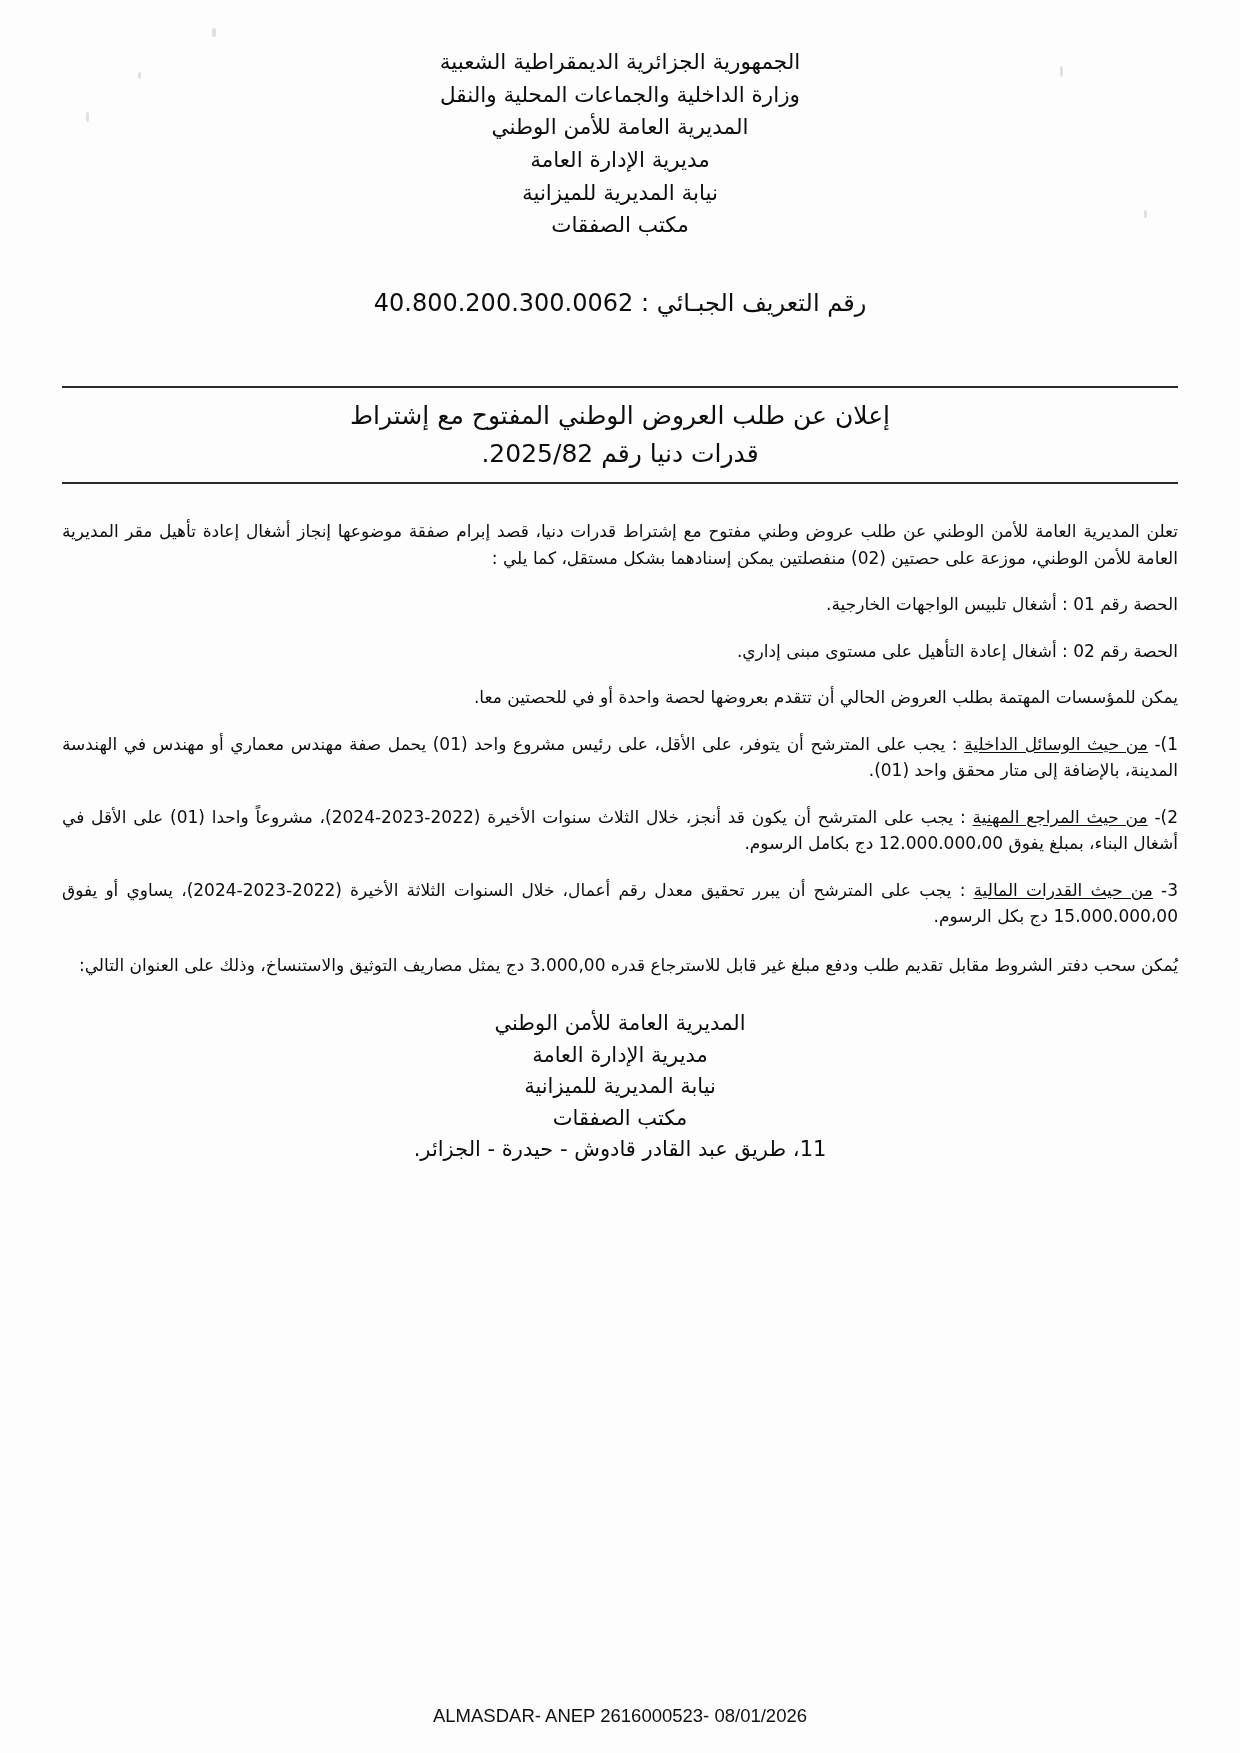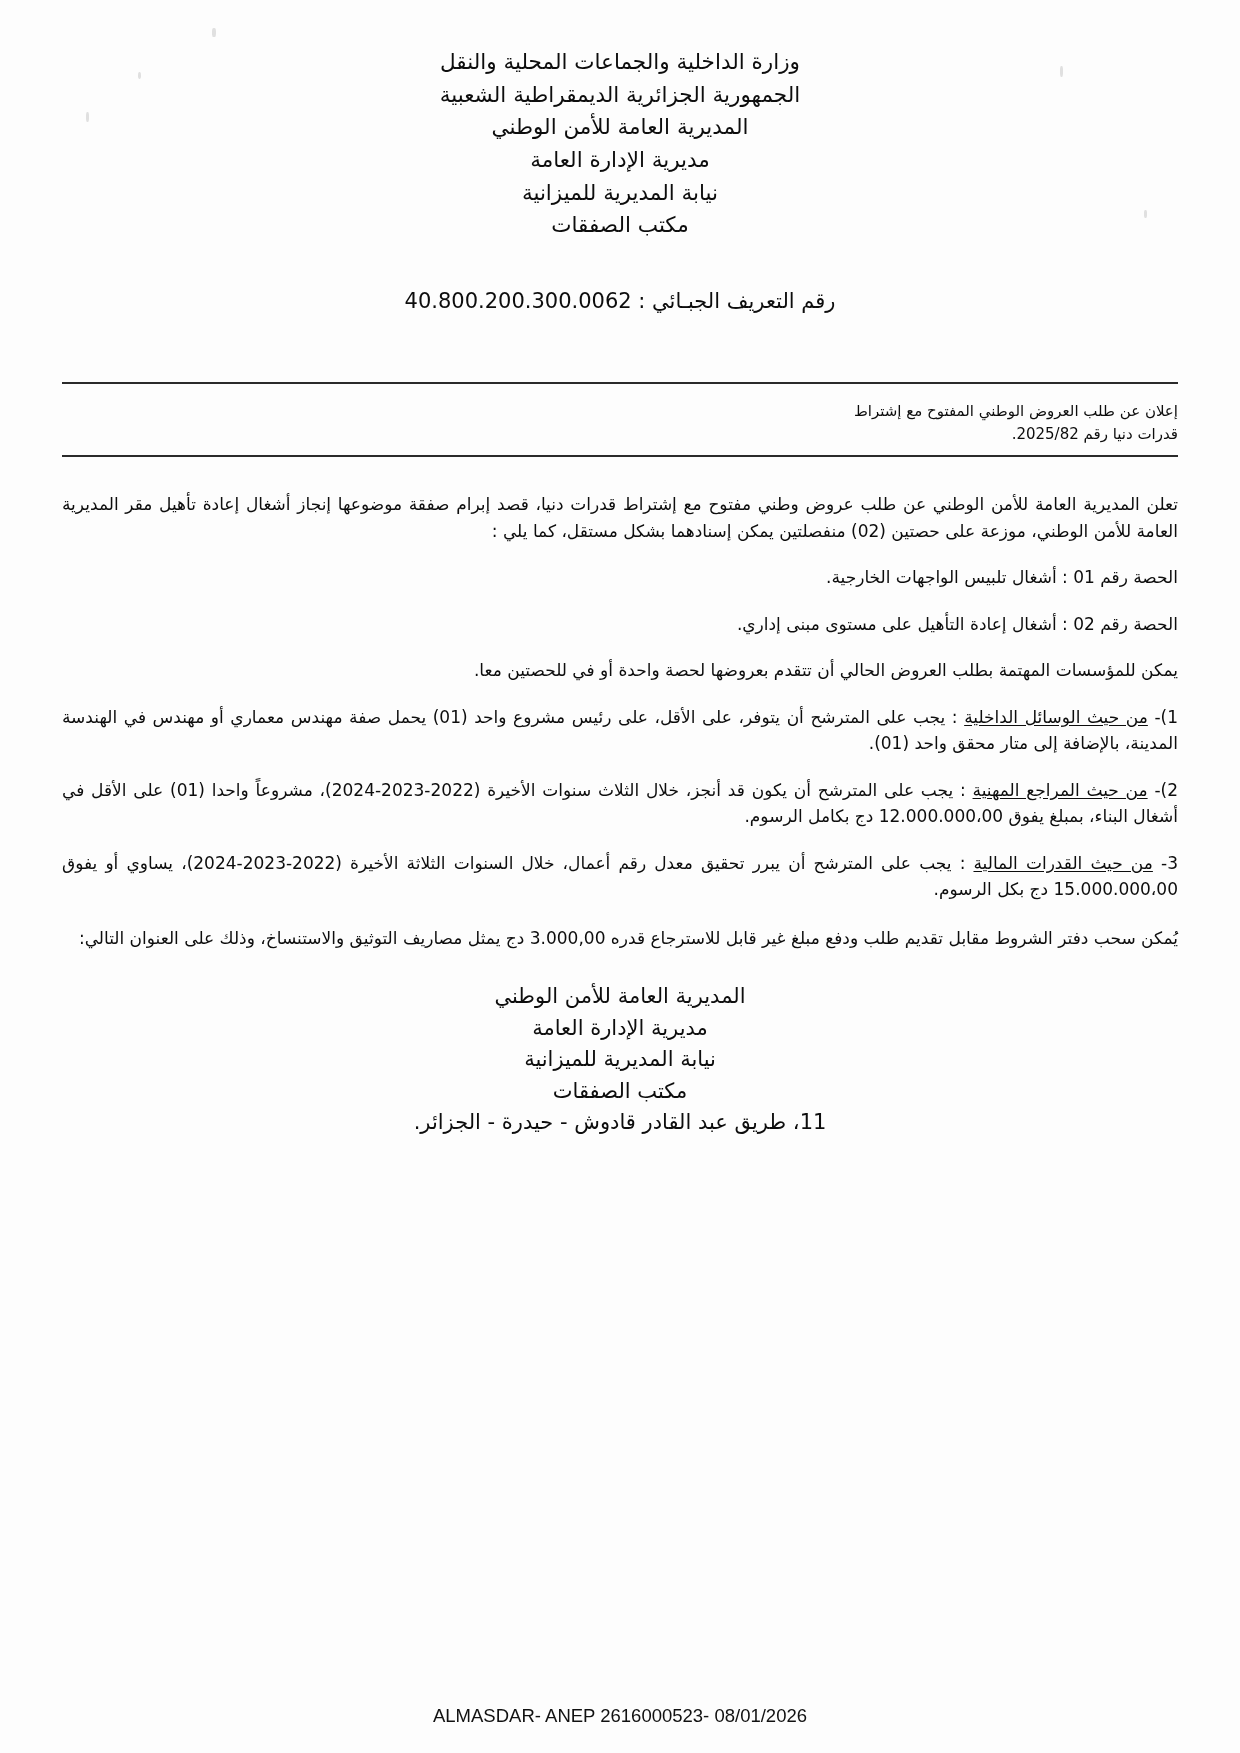--- a/index.html
+++ b/index.html
@@ -39,37 +39,38 @@
     text-align: center;
     font-size: 21.5px;
     line-height: 1.52;
     color: #0d0d0d;
     letter-spacing: 0;
   }
   .org-header div { white-space: nowrap; }
 
   .tax-line {
     text-align: center;
-    font-size: 21px;
+    font-size: 24px;
     margin-top: 47px;
     color: #0d0d0d;
   }
 
   .rule {
     height: 0;
     border-top: 2px solid #2a2a2a;
     margin: 0;
   }
   .rule.top { margin-top: 69px; }
   .rule.bottom { margin-top: 6px; }
 
   .doc-title {
-    font-size: 15px;
+    text-align: center;
+    font-size: 25px;
     line-height: 1.5;
-    padding: 16px 0 4px 0;
+    padding: 9px 0 4px 0;
     color: #0d0d0d;
   }
 
   .body-block { margin-top: 34px; }
 
   p.para {
     font-size: 17px;
     line-height: 1.56;
     text-align: justify;
     text-align-last: right;
@@ -111,22 +112,22 @@
 
   <div class="speck" style="left:212px;top:28px;width:4px;height:9px;"></div>
   <div class="speck" style="left:138px;top:72px;width:3px;height:7px;"></div>
   <div class="speck" style="left:86px;top:112px;width:3px;height:10px;"></div>
   <div class="speck" style="left:1060px;top:66px;width:3px;height:11px;"></div>
   <div class="speck" style="left:1144px;top:210px;width:3px;height:8px;"></div>
 
   <div class="content">
 
     <div class="org-header">
+      <div>الجمهورية الجزائرية الديمقراطية الشعبية</div>
       <div>وزارة الداخلية والجماعات المحلية والنقل</div>
-      <div>الجمهورية الجزائرية الديمقراطية الشعبية</div>
       <div>المديرية العامة للأمن الوطني</div>
       <div>مديرية الإدارة العامة</div>
       <div>نيابة المديرية للميزانية</div>
       <div>مكتب الصفقات</div>
     </div>
 
     <div class="tax-line">رقم التعريف الجبـائي : 40.800.200.300.0062</div>
 
     <div class="rule top"></div>
     <div class="doc-title">

